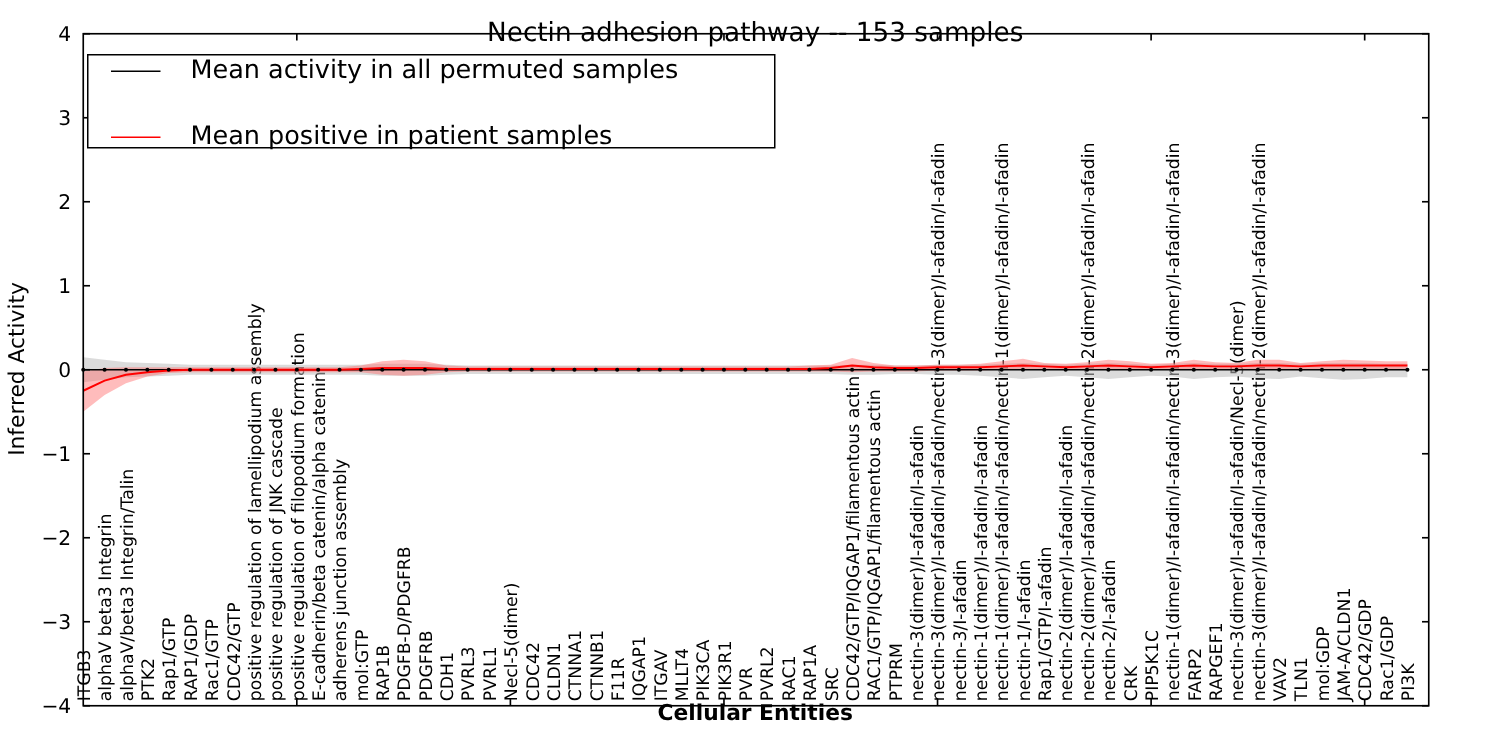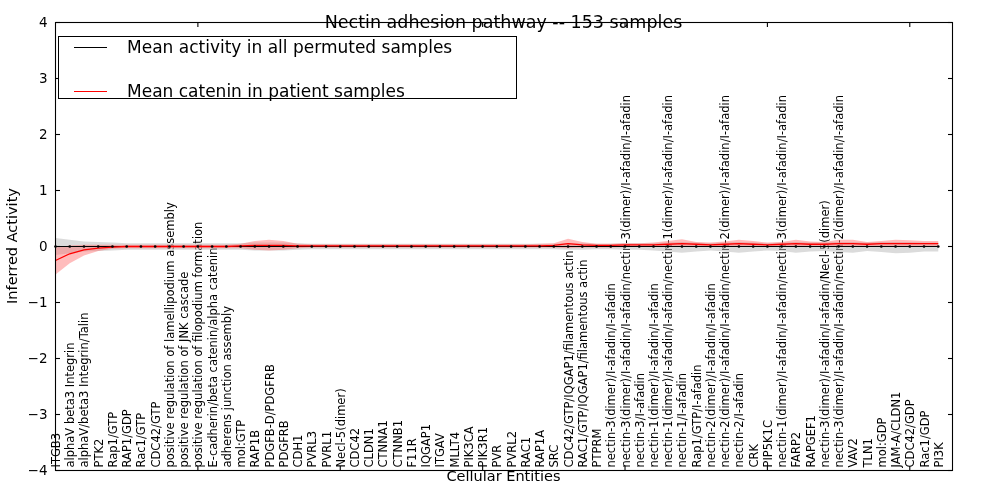--- a/index.html
+++ b/index.html
@@ -18,20 +18,21 @@
     box-sizing:border-box; background:#ffffff; border:1.4px solid #000;
     display:flex; flex-direction:column; justify-content:space-evenly;
     padding-left:15px; z-index:3;gap:24px;
   }
   .legend-row { display:flex; align-items:center; }
   .legend-swatch { display:inline-block; width:33px; height:0; border-top:1.7px solid #000; margin-right:20px; flex:none; }
   .legend-label { font-size:17px; white-space:nowrap; }
   .x-label {
     position:absolute; left:55px; width:897px; top:468px; text-align:center;
     font-size:14.5px;
+    font-weight:bold;
   }
   .y-label {
     position:absolute; left:12px; top:246px; white-space:nowrap; font-size:14.5px;
     transform:translate(-50%,-50%) rotate(-90deg);
   }
   text { fill:#000; font-family:"DejaVu Sans","Liberation Sans",sans-serif; }
 </style>
 </head>
 <body>
 
@@ -209,18 +210,18 @@
       <line x1="909.7857142857143" y1="22.5" x2="909.7857142857143" y2="27" stroke="#000" stroke-width="1.1"></line>
     </svg>
   <div class="chart-title">Nectin adhesion pathway -- 153 samples</div>
   <div class="legend">
     <div class="legend-row">
       <span class="legend-swatch" style="border-top-color: rgb(0, 0, 0);"></span>
       <span class="legend-label">Mean activity in all permuted samples</span>
     </div>
     <div class="legend-row">
       <span class="legend-swatch" style="border-top-color: rgb(255, 0, 0);"></span>
-      <span class="legend-label">Mean catenin in patient samples</span>
+      <span class="legend-label">Mean positive in patient samples</span>
     </div>
   </div>
   <div class="x-label">Cellular Entities</div>
   <div class="y-label">Inferred Activity</div>
 </div>
 
 </body></html>

